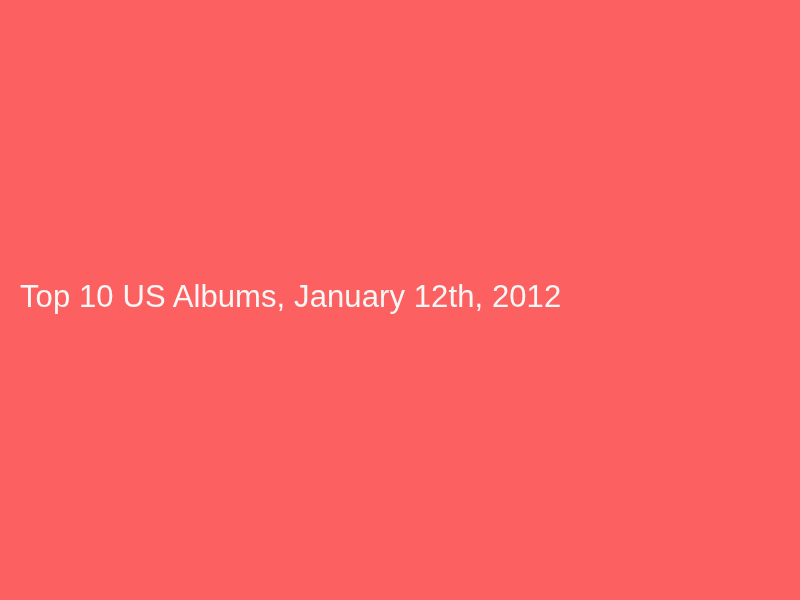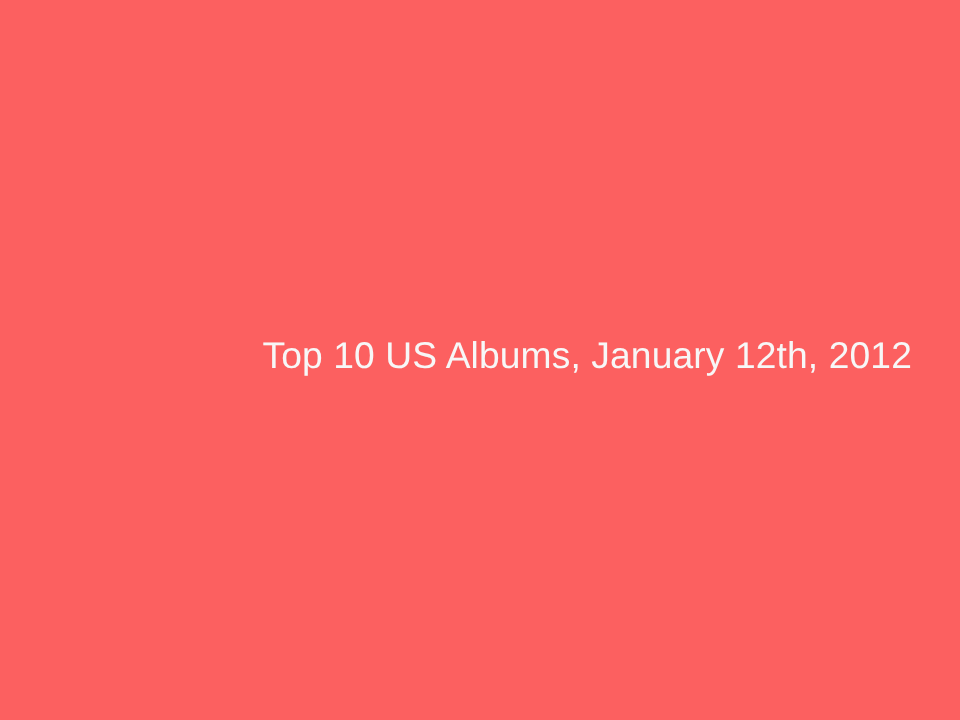--- a/index.html
+++ b/index.html
@@ -27,22 +27,22 @@
 
   
   .title-block {
     position: absolute;
     left: 0;
     right: 0;
     top: 0;
     height: 594px;
     display: flex;
     align-items: center;
-    justify-content: flex-end;
-    padding: 0 40px;
+    justify-content: flex-start;
+    padding: 0 20px;
     box-sizing: border-box;
   }
 
   .slide-title {
     margin: 0;
     font-family: "Liberation Sans", sans-serif;
     font-size: 31px;
     font-weight: 400;
     line-height: 1.15;
     letter-spacing: 0.1px;

